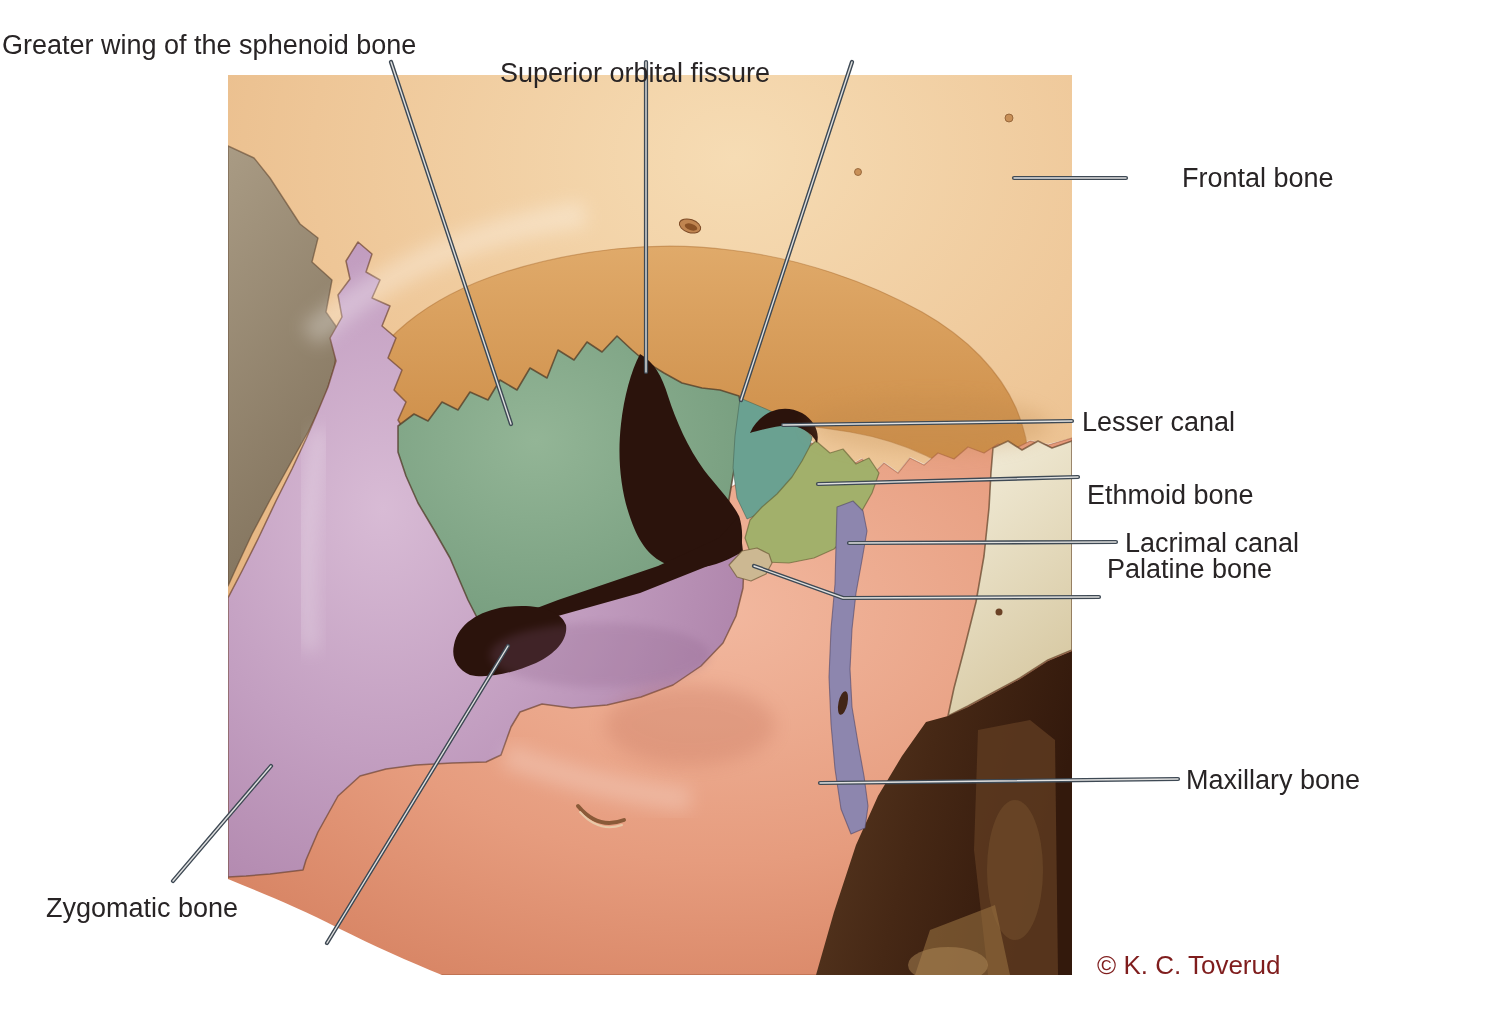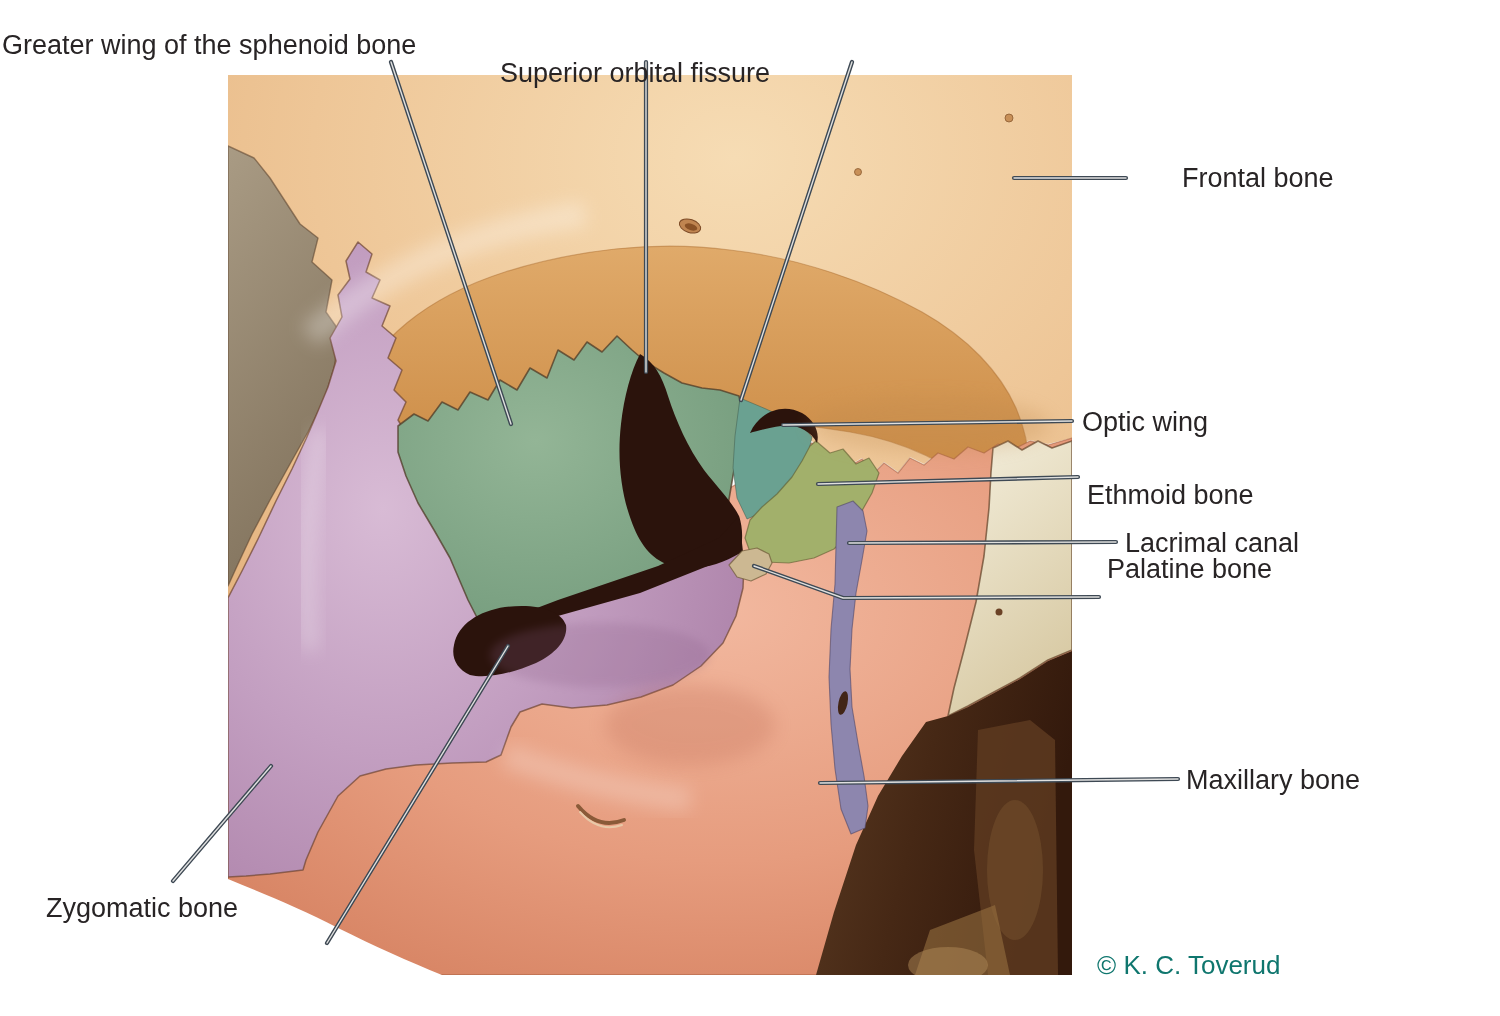--- a/index.html
+++ b/index.html
@@ -1,20 +1,20 @@
 <!DOCTYPE html>
 <html><head>
 <meta charset="utf-8">
 <style>
   html,body{margin:0;padding:0;background:#ffffff;}
   #canvas{position:relative;width:1500px;height:1016px;background:#ffffff;overflow:hidden;
           font-family:"Liberation Sans", sans-serif;}
   #art-svg{position:absolute;left:0;top:0;}
   .lbl{position:absolute;font-size:27px;line-height:1.15;color:#282425;white-space:nowrap;}
-  .lbl.small{font-size:26px;color:#0f766e;}
+  .lbl.small{font-size:26px;color:#7f1d1d;}
 </style>
 </head>
 <body>
 
 <div id="canvas">
 
 <svg id="art-svg" width="1500" height="1016" viewBox="0 0 1500 1016">
   <defs>
     <clipPath id="art">
           <rect x="228" y="75" width="844" height="900"></rect>
@@ -180,21 +180,21 @@
       <path d="M820,783 L1178,779"></path>
       <path d="M271,766 L173,881"></path>
       <path d="M508,646 L327,943"></path>
     </g>
   </g>
 </svg>
 
 <div class="lbl" style="left:2px;   top:30px;">Greater wing of the sphenoid bone</div>
 <div class="lbl" style="left:500px; top:30px;margin-top:28px;">Superior orbital fissure</div>
 <div class="lbl" style="left:1135px;top:163px;margin-left:47px;">Frontal bone</div>
-<div class="lbl" style="left:1082px;top:407px;">Optic wing</div>
+<div class="lbl" style="left:1082px;top:407px;">Lesser canal</div>
 <div class="lbl" style="left:1087px;top:480px;">Ethmoid bone</div>
 <div class="lbl" style="left:1125px;top:528px;">Lacrimal canal</div>
 <div class="lbl" style="left:1107px;top:554px;">Palatine bone</div>
 <div class="lbl" style="left:1186px;top:765px;text-align:center;">Maxillary bone</div>
 <div class="lbl" style="left:46px;  top:893px;">Zygomatic bone</div>
 <div class="lbl small" style="left:1097px;top:951px;">© K. C. Toverud</div>
 
 </div>
 
 </body></html>

